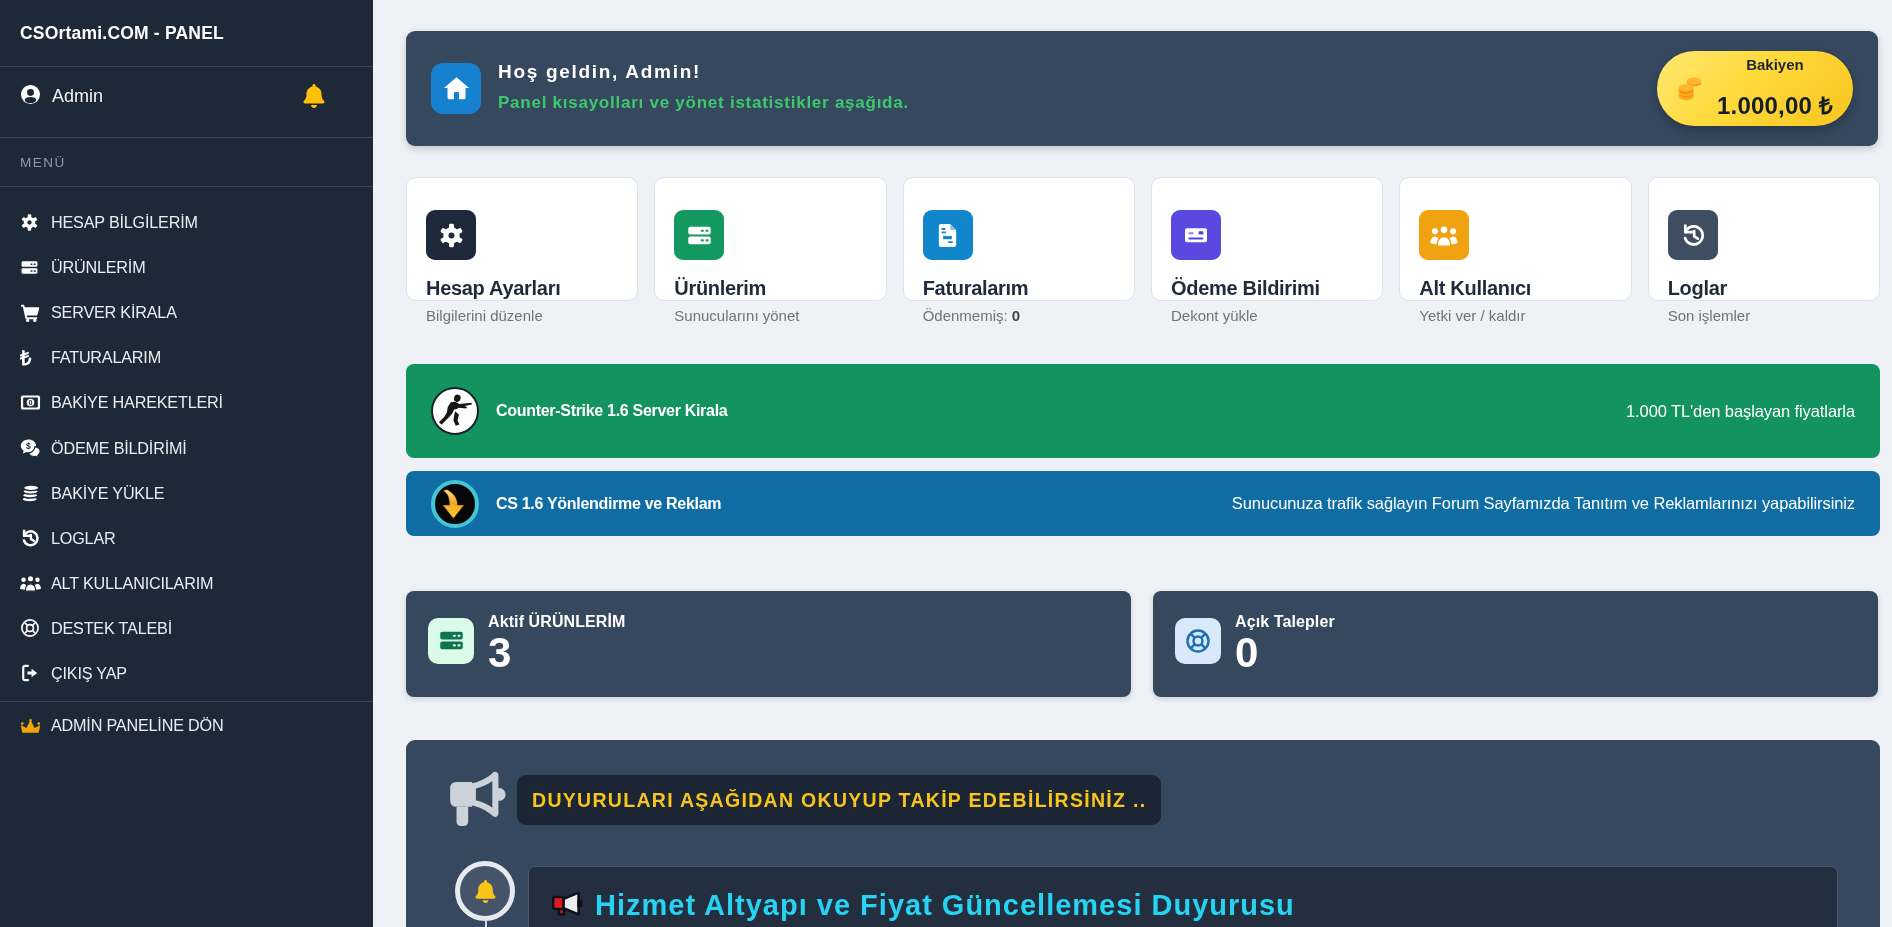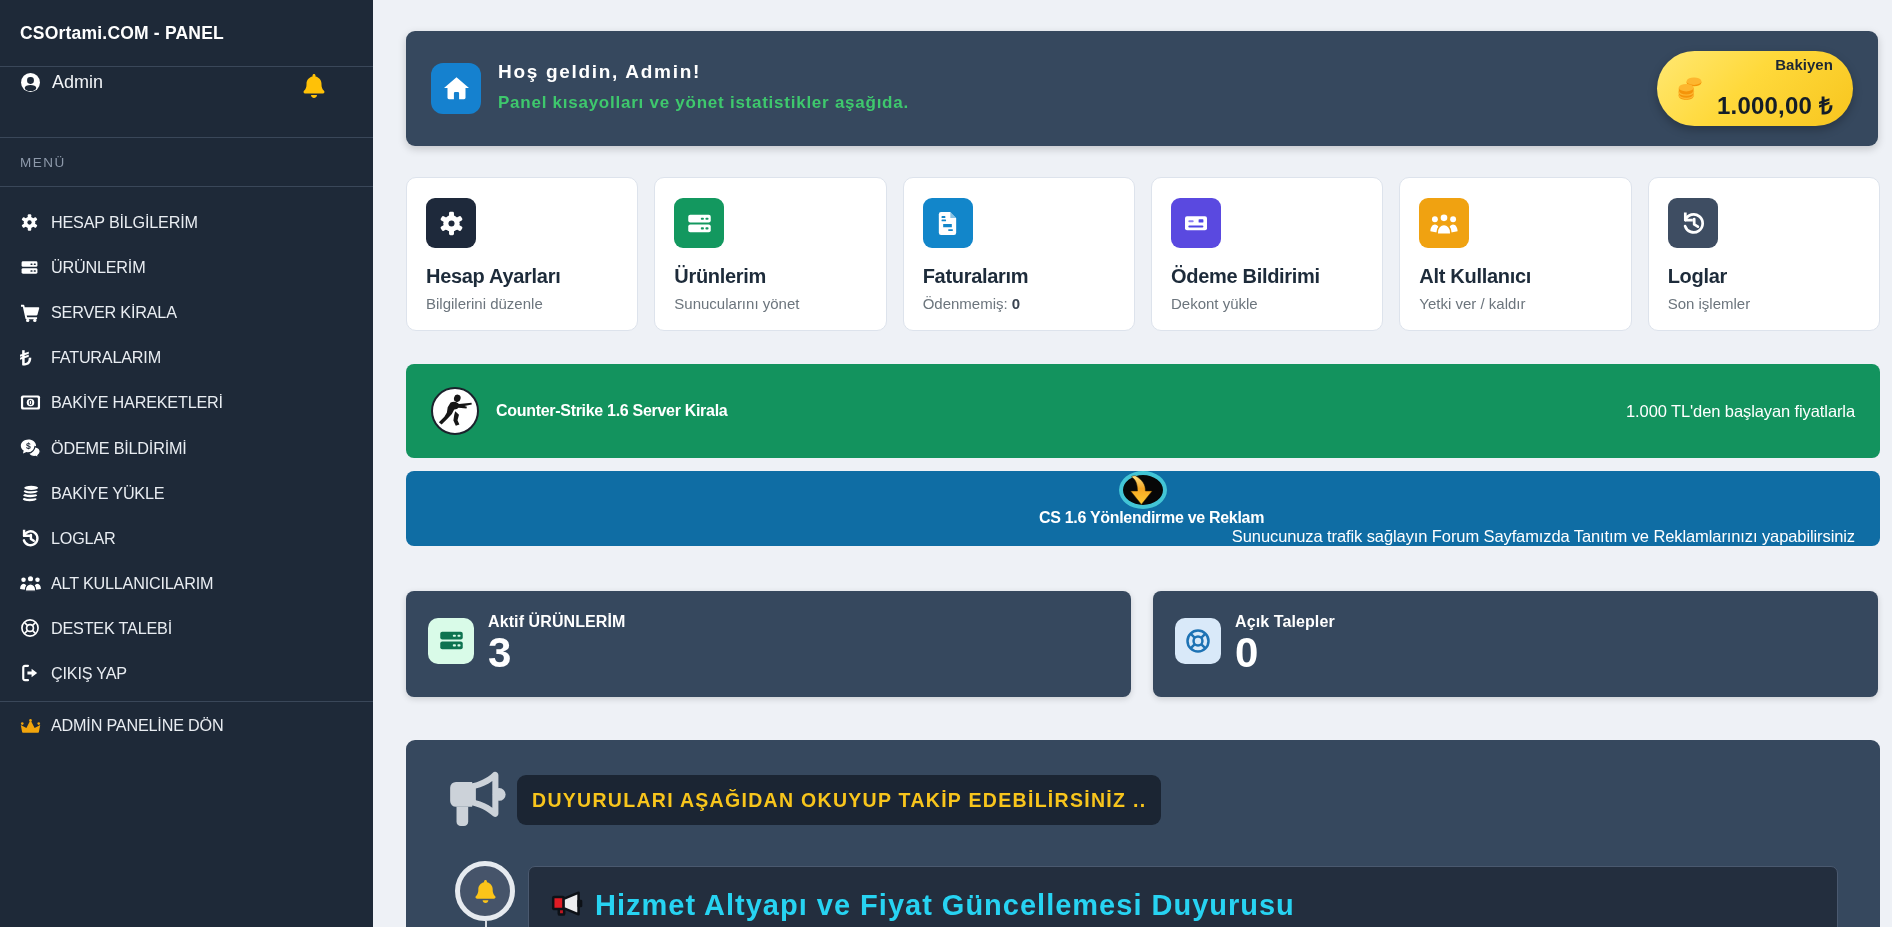--- a/index.html
+++ b/index.html
@@ -2,57 +2,57 @@
 <html lang="tr"><head>
 <meta charset="utf-8">
 <title>CSOrtami.COM - PANEL</title>
 <style>
 * { margin:0; padding:0; box-sizing:border-box; }
 html,body { width:1892px; height:927px; overflow:hidden; }
 body { font-family:"Liberation Sans", sans-serif; background:#eef1f6; display:flex; }
 
 .sidebar { width:373px; min-width:373px; background:#1e2938; color:#e9edf2; height:927px; position:relative; }
 .sb-title { height:67px; display:flex; align-items:center; padding:0 20px; font-size:17.5px; font-weight:bold; color:#fff; border-bottom:1px solid #3a4759; letter-spacing:.2px; }
-.sb-admin { height:71px; display:flex; align-items:flex-start; padding:5px 20px 16px 20px; border-bottom:1px solid #3a4759; }
+.sb-admin { height:71px; display:flex; align-items:center; padding:5px 20px 16px 20px; border-bottom:1px solid #3a4759; }
 .sb-admin .nm { font-size:18px; margin-left:11px; color:#f2f4f7; }
 .sb-admin .bell { margin-left:auto; margin-right:27px; margin-top:2px; }
 .sb-menu-label { height:49px; display:flex; align-items:center; padding:0 20px; font-size:13.5px; color:#8d99aa; letter-spacing:1.5px; border-bottom:1px solid #3a4759; }
 .sb-items { padding-top:13px; }
 .sb-item { height:45.1px; display:flex; align-items:center; padding:0 20px; font-size:16.2px; letter-spacing:-.2px; color:#e9edf2; }
 .sb-item .ic { width:21px; min-width:21px; display:flex; align-items:center; justify-content:flex-start; }
 .sb-item .tx { margin-left:10px; }
 .sb-item.active { background:#36455c; height:52px; margin-top:-7px; padding-top:7px; }
 .sb-sep { border-top:1px solid #3a4759; margin-top:5px; padding-top:2px; }
 
 .main { flex:1; position:relative; }
 .hero { position:absolute; left:33px; top:31px; width:1472px; height:115px; background:#36485e; border-radius:9px; display:flex; align-items:center; padding:0 25px; box-shadow:0 3px 8px rgba(0,0,0,.18); }
 .hero-ic { width:50px; height:51px; background:#1581cf; border-radius:12px; display:flex; align-items:center; justify-content:center; }
 .hero-tx { margin-left:17px; }
 .hero-tx h1 { color:#fff; font-size:19px; letter-spacing:1.7px; margin-top:-3px; }
 .hero-tx p { color:#3ec86d; font-size:17px; font-weight:bold; margin-top:10px; letter-spacing:.75px; }
 .bakiyen { margin-left:auto; width:196px; height:75px; border-radius:38px; background:linear-gradient(135deg,#ffe873 0%, #ffd93b 45%, #f7c51e 100%); display:flex; align-items:center; justify-content:flex-start; padding-left:19px; gap:13px; box-shadow:0 4px 10px rgba(0,0,0,.25); }
-.bakiyen .txt { text-align:right; }
+.bakiyen .txt { text-align:center; }
 .bakiyen .l1 { font-size:15px; color:#1d2733; font-weight:bold; }
 .bakiyen .l2 { font-size:24px; color:#141d28; font-weight:bold; margin-top:15px; letter-spacing:.2px; }
 
 .cards { position:absolute; left:33px; top:177px; width:1474px; display:flex; gap:16px; }
-.scard { flex:1; background:#fff; border:1px solid #dde3ec; border-radius:10px; height:154px; padding:20px 19px; }
+.scard { flex:1; background:#fff; border:1px solid #dde3ec; border-radius:10px; height:124px; padding:32px 19px; }
 .scard .isq { width:50px; height:50px; border-radius:9px; display:flex; align-items:center; justify-content:center; }
 .scard h3 { font-size:20px; color:#1d2b3a; margin-top:17px; letter-spacing:-.3px; }
 .scard p { font-size:15px; color:#6c757d; margin-top:7px; }
 .scard p b { color:#3a4451; }
 
 .banner { position:absolute; left:33px; width:1474px; border-radius:8px; display:flex; align-items:center; padding:0 25px; color:#fff; }
 .banner .circ { width:48px; height:48px; border-radius:50%; display:flex; align-items:center; justify-content:center; }
 .banner .bt { font-size:16px; font-weight:bold; margin-left:17px; letter-spacing:-.3px; }
 .banner .br { margin-left:auto; font-size:16.5px; letter-spacing:-.1px; }
 .bn-green { top:364px; height:94px; background:#13935e; }
 #bi-cs { background:#fff; border:2.5px solid #1b222c; width:48px; height:48px; }
 #bi-dl { background:#070707; border:4px solid #42c5d6; width:48px; height:48px; }
-.bn-blue { top:471px; height:75px; background:#0f6da4;flex-direction:column; }
+.bn-blue { top:471px; height:65px; background:#0f6da4; }
 
 .stat { position:absolute; top:591px; height:106px; background:#36485e; border-radius:8px; display:flex; align-items:center; padding:0 22px; box-shadow:0 2px 6px rgba(0,0,0,.15); }
 .stat .isq { width:46px; height:46px; border-radius:10px; display:flex; align-items:center; justify-content:center; margin-top:-7px;}
 .stat .st { margin-left:14px; }
 .stat .st .lb { color:#fff; font-size:16px; font-weight:bold; letter-spacing:.1px; }
 .stat .st .num { color:#fff; font-size:42px; font-weight:bold; margin-top:1px; line-height:1.02; }
 .stat1 { left:33px; width:725px; }
 .stat2 { left:780px; width:725px; }
 
 .annc { position:absolute; left:33px; top:740px; width:1474px; height:240px; background:#36485e; border-radius:9px 9px 0 0; }

